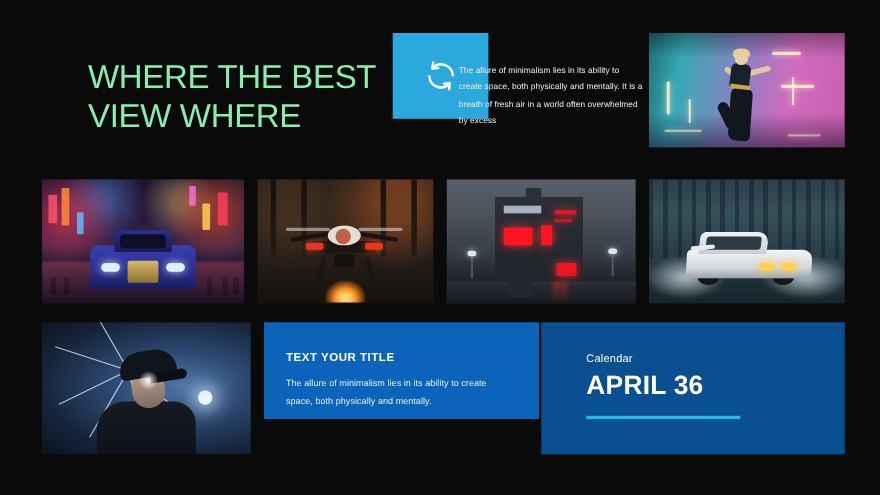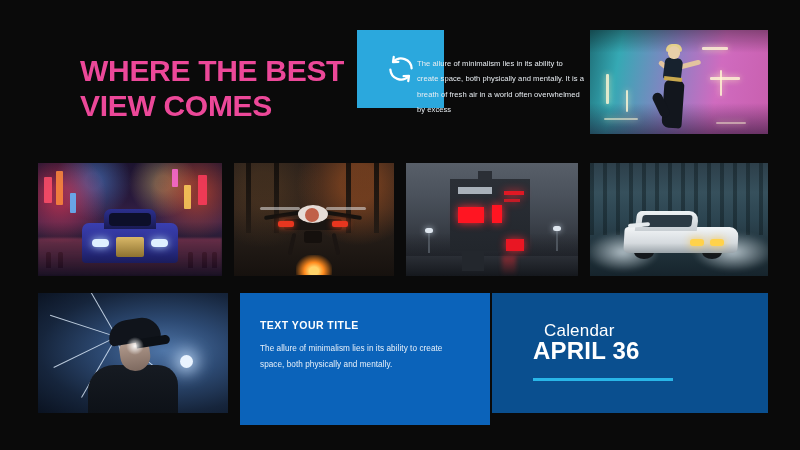--- a/index.html
+++ b/index.html
@@ -8,21 +8,21 @@
     background:#0a0a0a;
     font-family:"Liberation Sans", sans-serif;
     overflow:hidden;
     position:relative;
   }
   .slide { position:absolute; inset:0; background:#0a0a0a; }
 
   
   .headline {
     position:absolute; left:80px; top:53px; width:300px;
-    color:#ec4899; font-weight:bold; font-size:30px;
+    color:#86efac; font-weight:normal; font-size:30px;
     line-height:1.18; letter-spacing:-0.3px;
   }
   .headline .l { display:block; white-space:nowrap; }
 
   
   .icon-card {
     position:absolute; left:357px; top:30px; width:87px; height:78px;
     background:#2ba8dd;
     display:flex; align-items:center; justify-content:center;
   }
@@ -226,58 +226,58 @@
            background:linear-gradient(180deg,#b9a193,#7e6a60); border-radius:14px 14px 16px 16px;
            transform:rotate(-8deg); }
   .p-body{ position:absolute; left:2px; top:46px; width:90px; height:54px;
            background:linear-gradient(180deg,#161b22 0%,#0c1016 100%);
            border-radius:26px 20px 0 0; }
   .p-shard{ position:absolute; left:40px; top:18px; width:18px; height:18px;
             background:radial-gradient(circle, rgba(255,255,255,.95), rgba(190,220,255,0) 70%); }
 
   
   .panel-text {
-    position:absolute; left:240px; top:293px; width:250px; height:132px;
+    position:absolute; left:240px; top:293px; width:250px; height:88px;
     background:#0b63ba;
   }
   .panel-title{
     position:absolute; left:20px; top:26px;
     color:#ffffff; font-weight:bold; font-size:10.5px; letter-spacing:.45px;
   }
   .panel-body{
     position:absolute; left:20px; top:48px; width:205px;
     color:#e7f0fa; font-size:8.2px; line-height:2.0; letter-spacing:.05px;
   }
 
   
   .panel-cal {
     position:absolute; left:492px; top:293px; width:276px; height:120px;
     background:#0a4f8f;
   }
   .cal-label{
-    position:absolute; left:52px; top:28px;
-    color:#ffffff; font-size:17px; letter-spacing:.2px;
+    position:absolute; left:41px; top:28px;
+    color:#ffffff; font-size:10px; letter-spacing:.2px;
   }
   .cal-date{
     position:absolute; left:41px; top:44px;
     color:#ffffff; font-weight:bold; font-size:24px; letter-spacing:.2px;
   }
   .cal-rule{
     position:absolute; left:41px; top:85px; width:140px; height:3px;
     background:#29b6e8;
   }
 </style>
 </head>
 <body>
 
 <div class="slide">
 
   <div class="headline">
     <span class="l">WHERE THE BEST</span>
-    <span class="l">VIEW COMES</span>
+    <span class="l">VIEW WHERE</span>
   </div>
 
   <div class="icon-card">
     <span>
       <svg viewBox="0 0 24 24" fill="none" stroke="#ffffff" stroke-width="1.8" stroke-linecap="round" stroke-linejoin="round">
         <path d="M20.5 11.5a8.5 8.5 0 0 0-14.6-5.3"></path>
         <polyline points="6.2 2.3 5.6 6.6 9.9 6.3"></polyline>
         <path d="M3.5 12.5a8.5 8.5 0 0 0 14.6 5.3"></path>
         <polyline points="17.8 21.7 18.4 17.4 14.1 17.7"></polyline>
       </svg>

